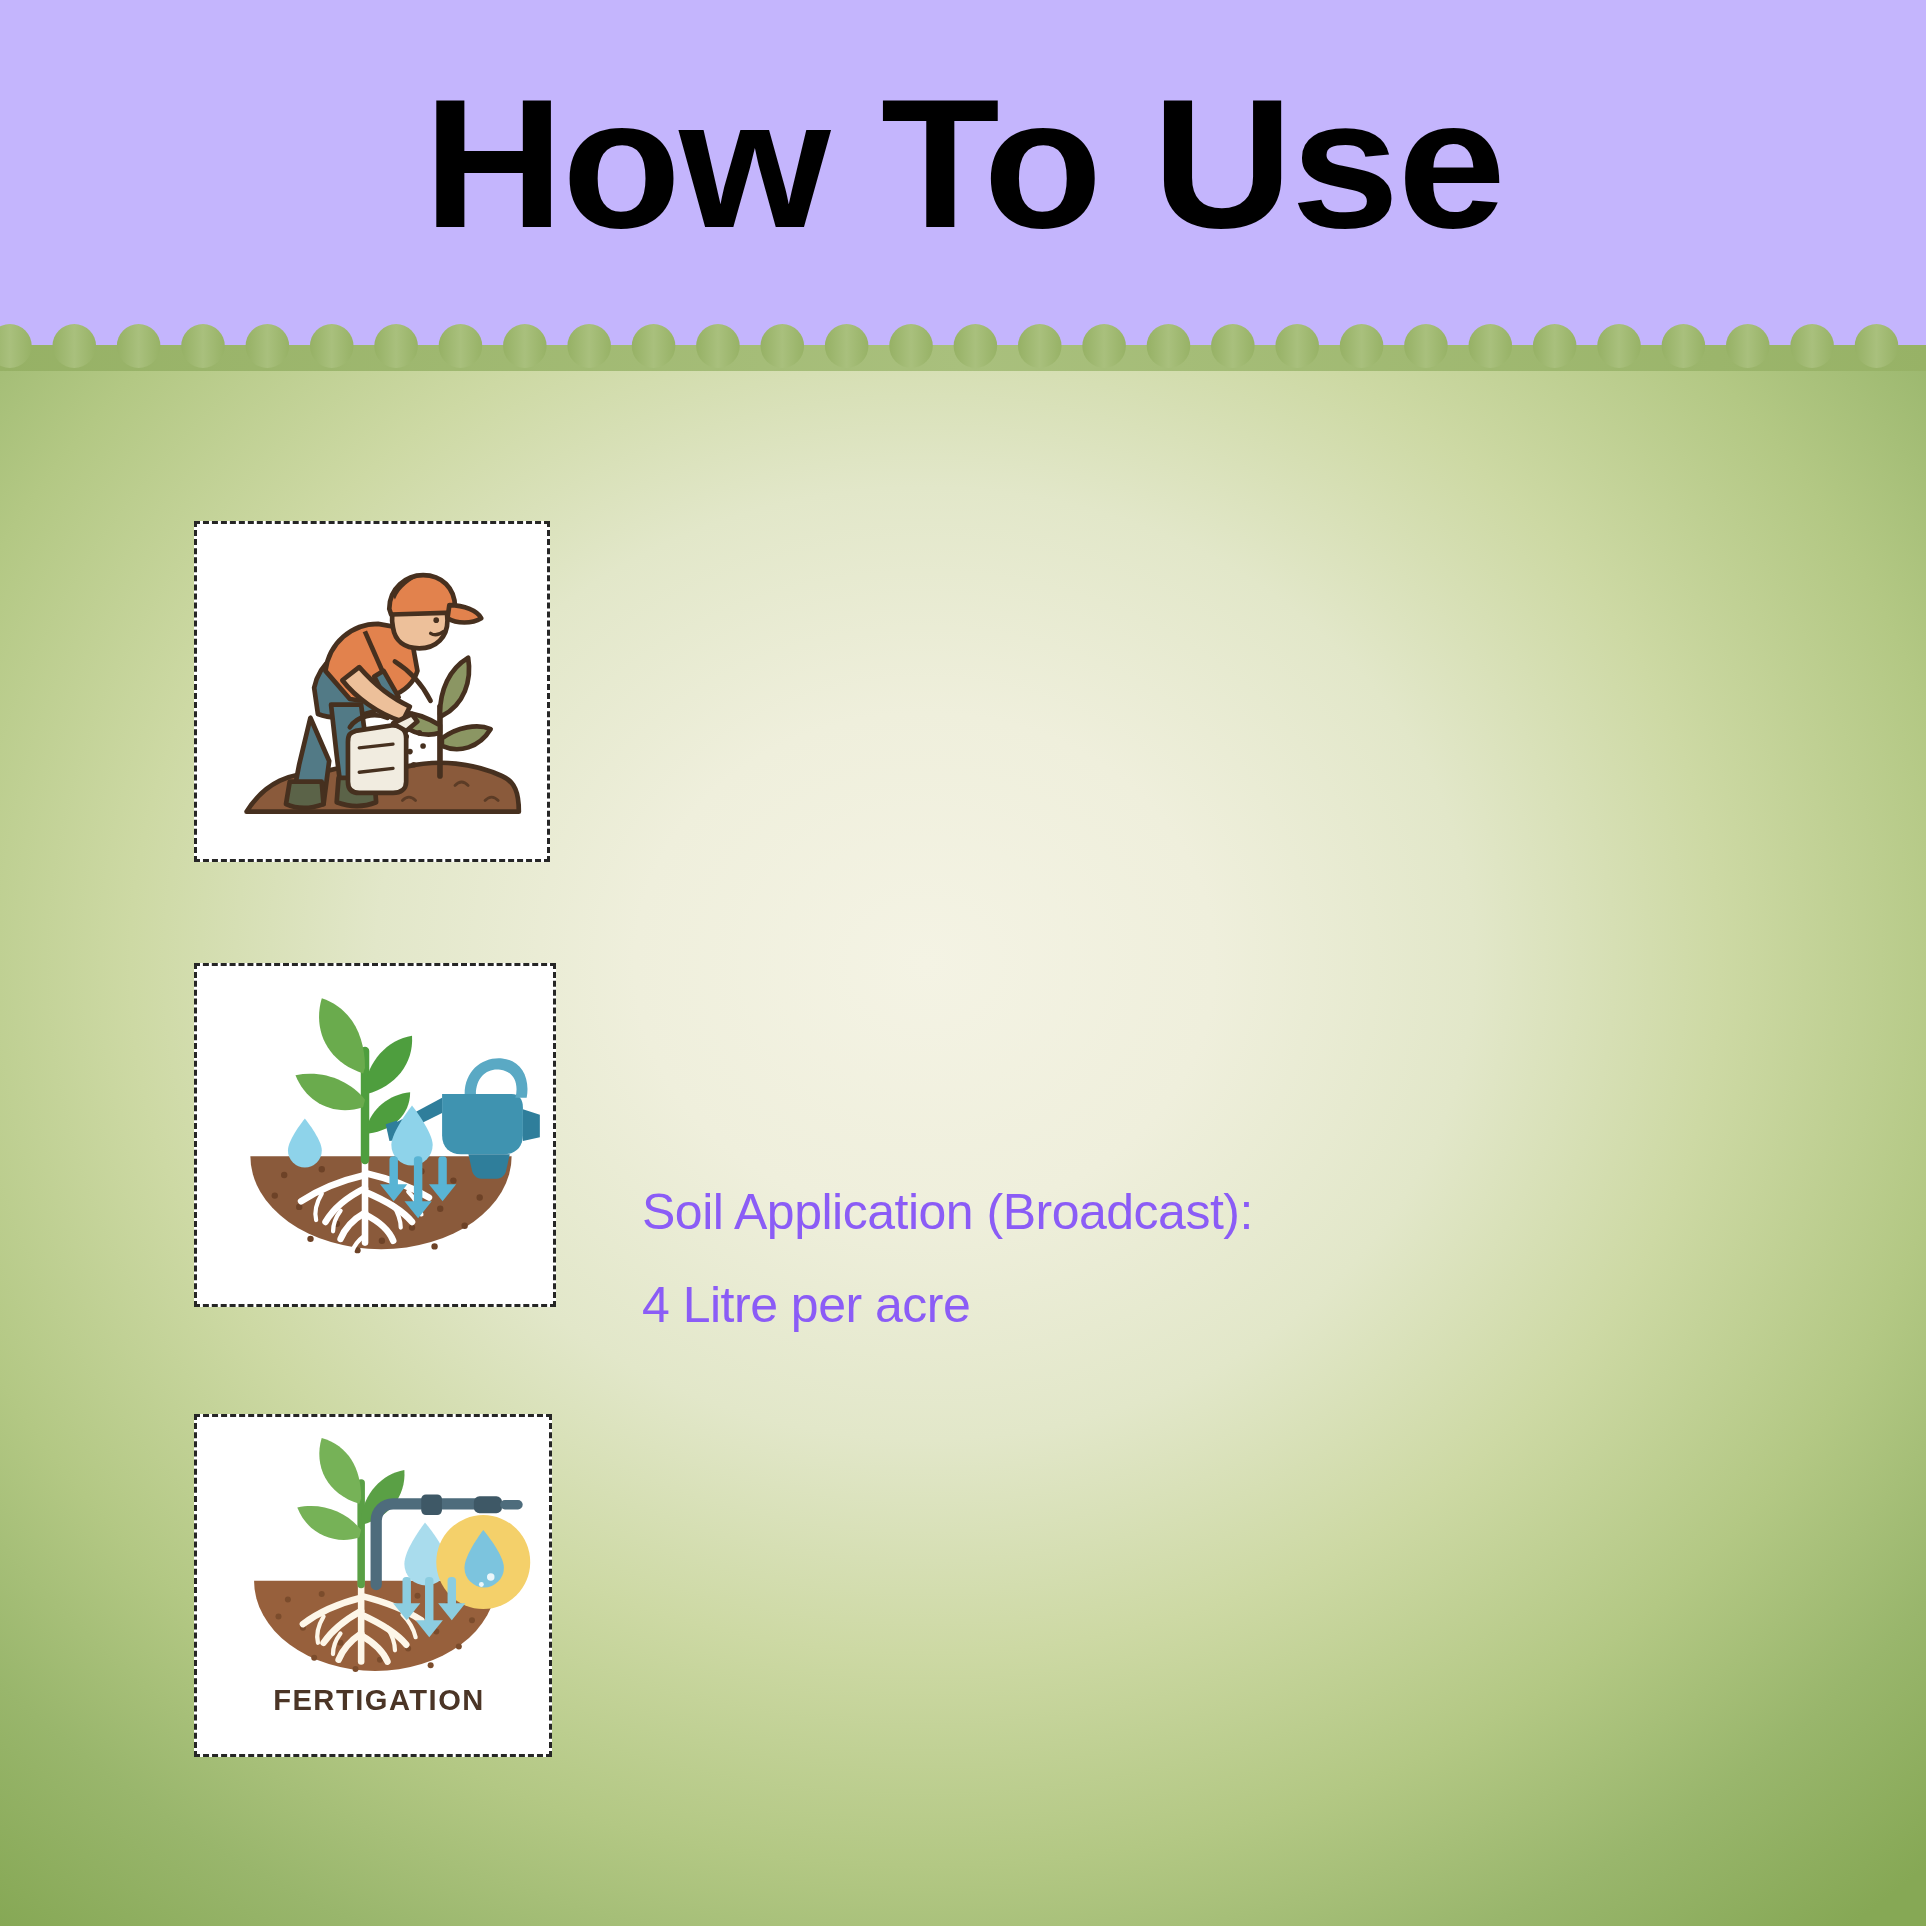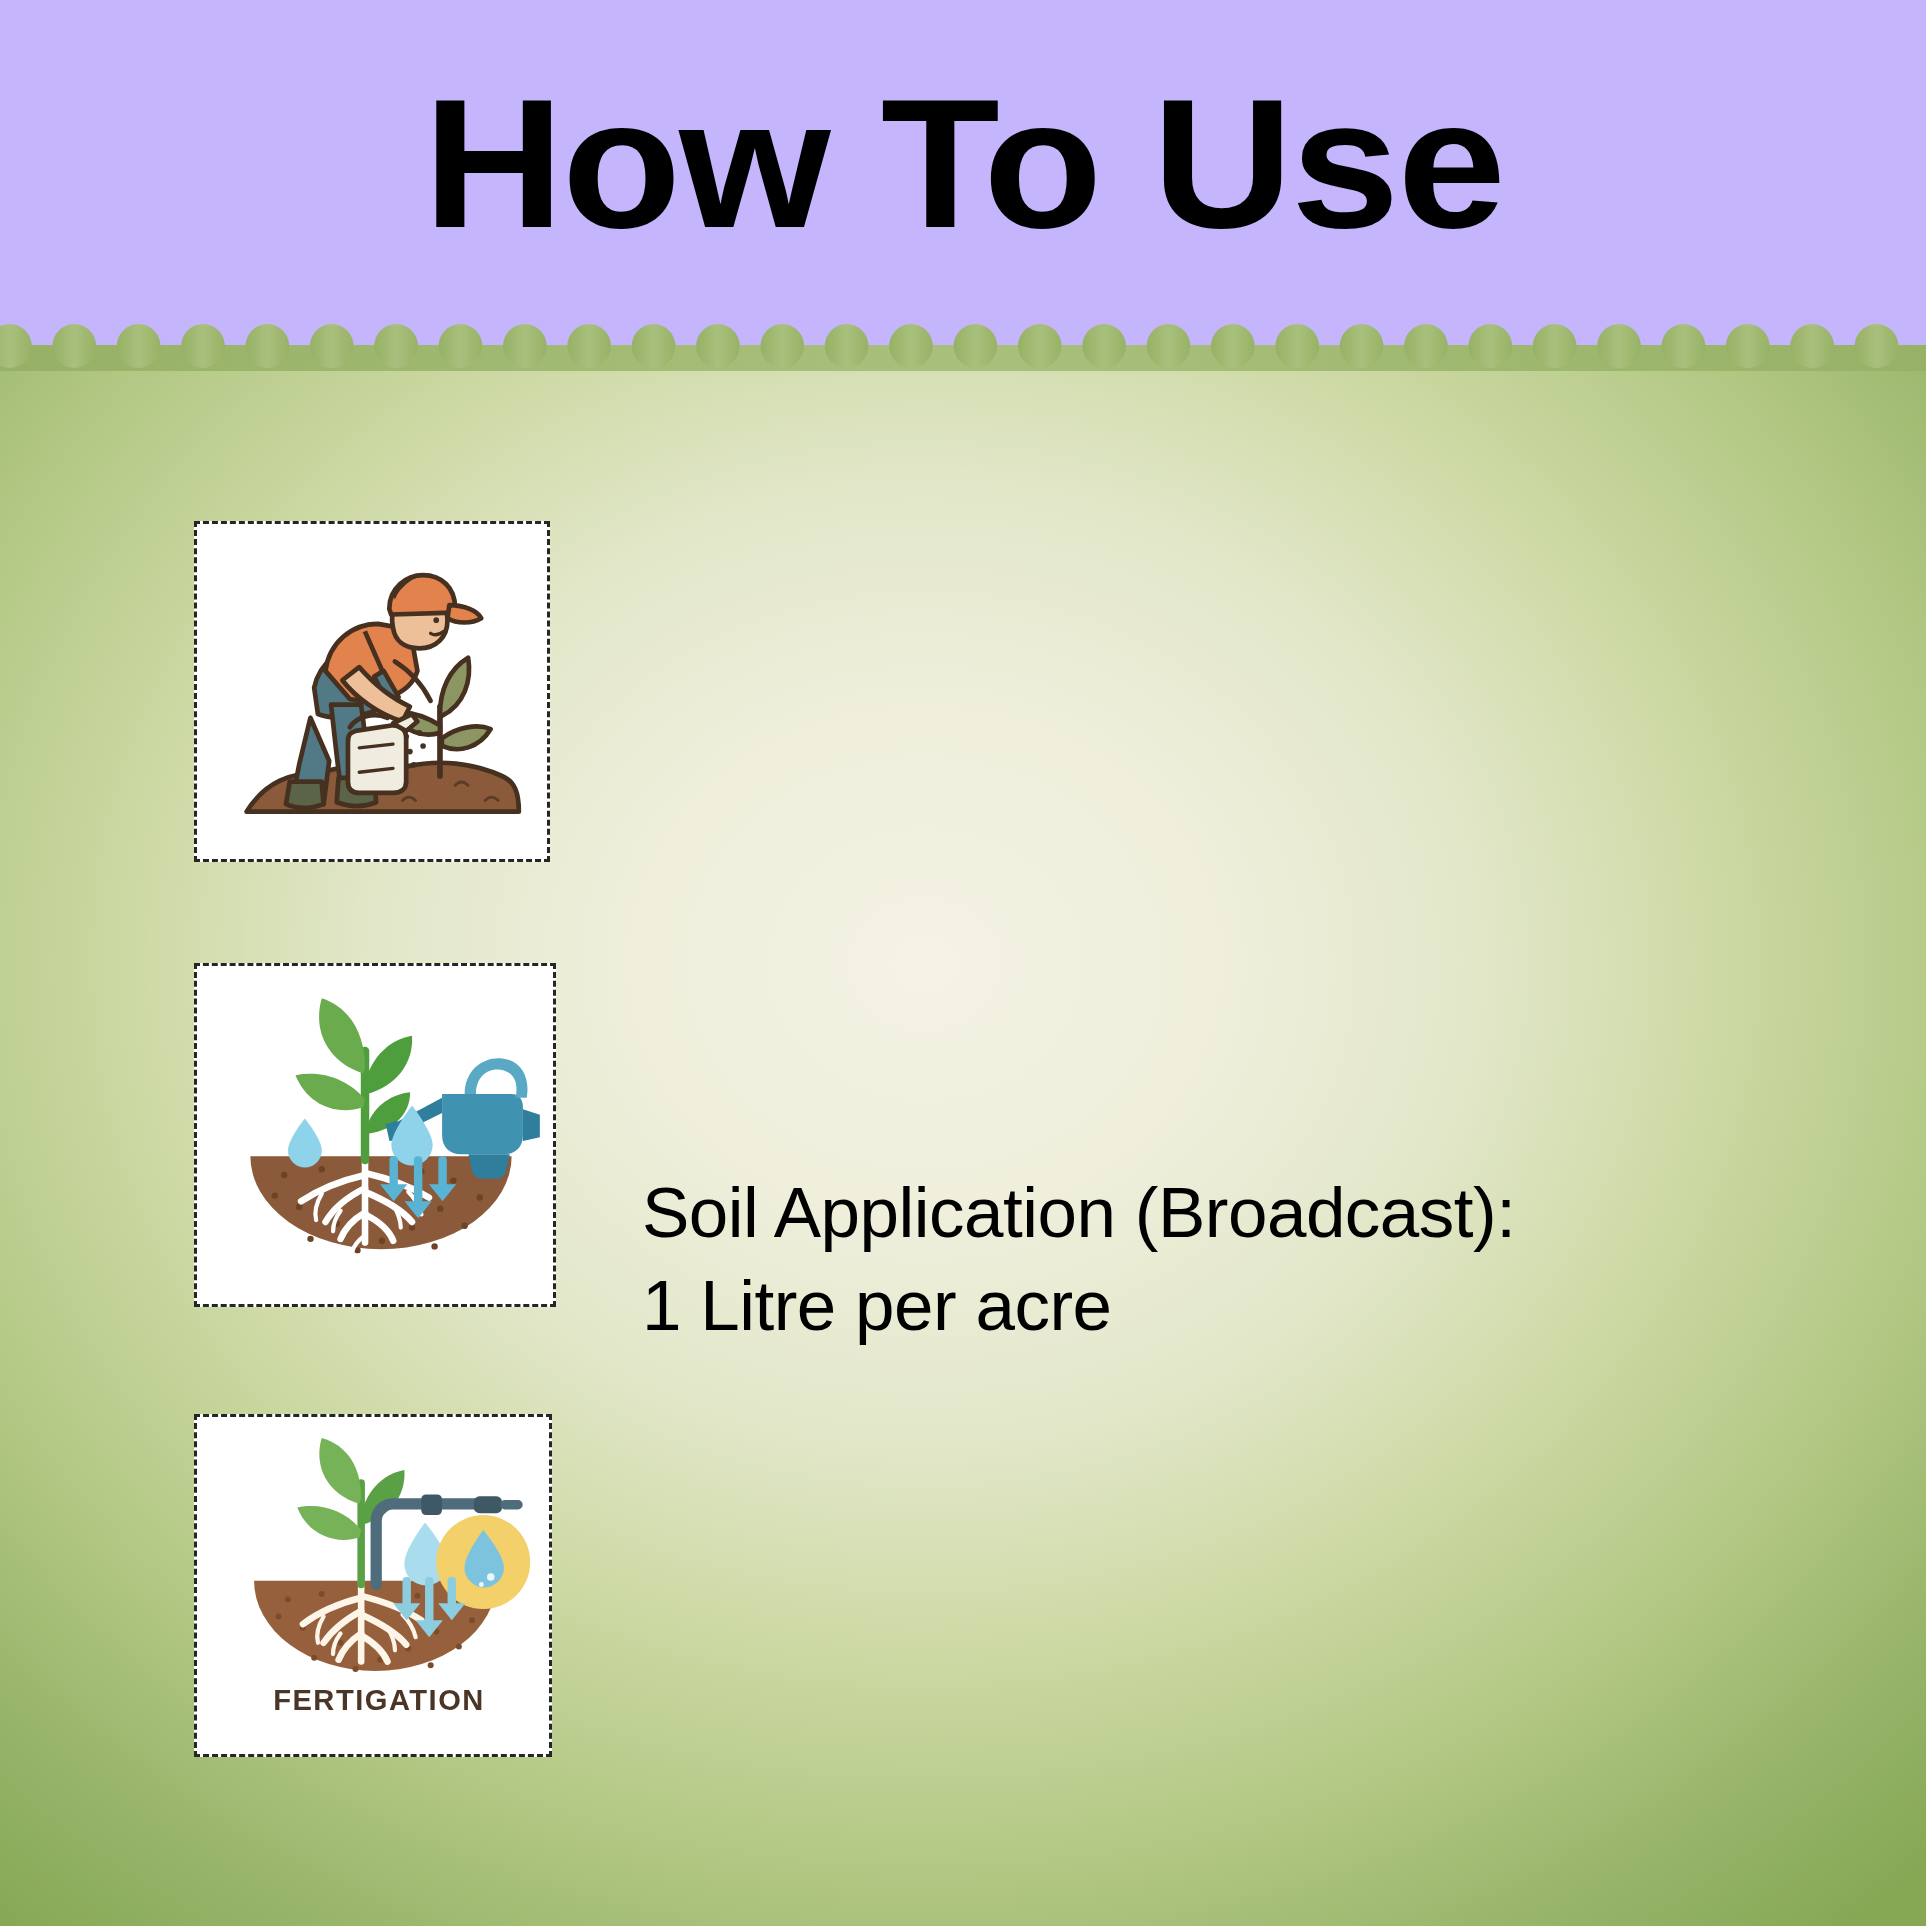--- a/index.html
+++ b/index.html
@@ -79,24 +79,24 @@
   }
   .card1{width:356px;height:341px;}
   .card2{width:362px;height:344px;}
   .card3{width:358px;height:343px;}
   .card svg{display:block;width:100%;height:100%;}
 
   .text-block{
     position:absolute;
     left:642px;
     width:1247px;
-    color:#000000;
+    color:#8b5cf6;
     font-family:"Liberation Sans", sans-serif;
     font-weight:normal;
-    font-size:71px;
+    font-size:50px;
     line-height:93px;
     letter-spacing:-0.5px;
   }
   .t1{top:645px;}
   .text-block .ln{display:block;white-space:nowrap;}
 </style>
 </head>
 <body>
 
 <div id="page">
@@ -220,21 +220,21 @@
         <path d="M156 214 L196 208 C206 208 210 214 210 222 L210 268
                  C210 276 204 280 196 280 L160 280 C152 280 148 276 148 268
                  L148 226 C148 218 150 216 156 214 Z" fill="#f1ece0" stroke="#46301f" stroke-width="5" stroke-linejoin="round"></path>
         <path d="M196 206 L216 196 L222 204 L210 214 Z" fill="#f1ece0" stroke="#46301f" stroke-width="5" stroke-linejoin="round"></path>
         <path d="M160 232 L196 228 M160 258 L196 254" stroke="#46301f" stroke-width="3.5" fill="none" stroke-linecap="round"></path>
         <path d="M150 210 C158 198 176 194 190 200" fill="none" stroke="#46301f" stroke-width="5" stroke-linecap="round"></path>
       </svg>
     </div>
     <div class="text-block t1">
       <span class="ln">Soil Application (Broadcast):</span>
-      <span class="ln">1 Litre per acre</span>
+      <span class="ln">4 Litre per acre</span>
     </div>
   </div>
 
   <div class="row row2">
     <div class="card card2">
       <svg viewBox="0 0 366 347" xmlns="http://www.w3.org/2000/svg">
         <rect x="0" y="0" width="366" height="347" fill="#ffffff"></rect>
 
         <path d="M44 196 L322 196 A139 99 0 0 1 44 196 Z" fill="#8a5a3b"></path>
         <g fill="#6d4227">

